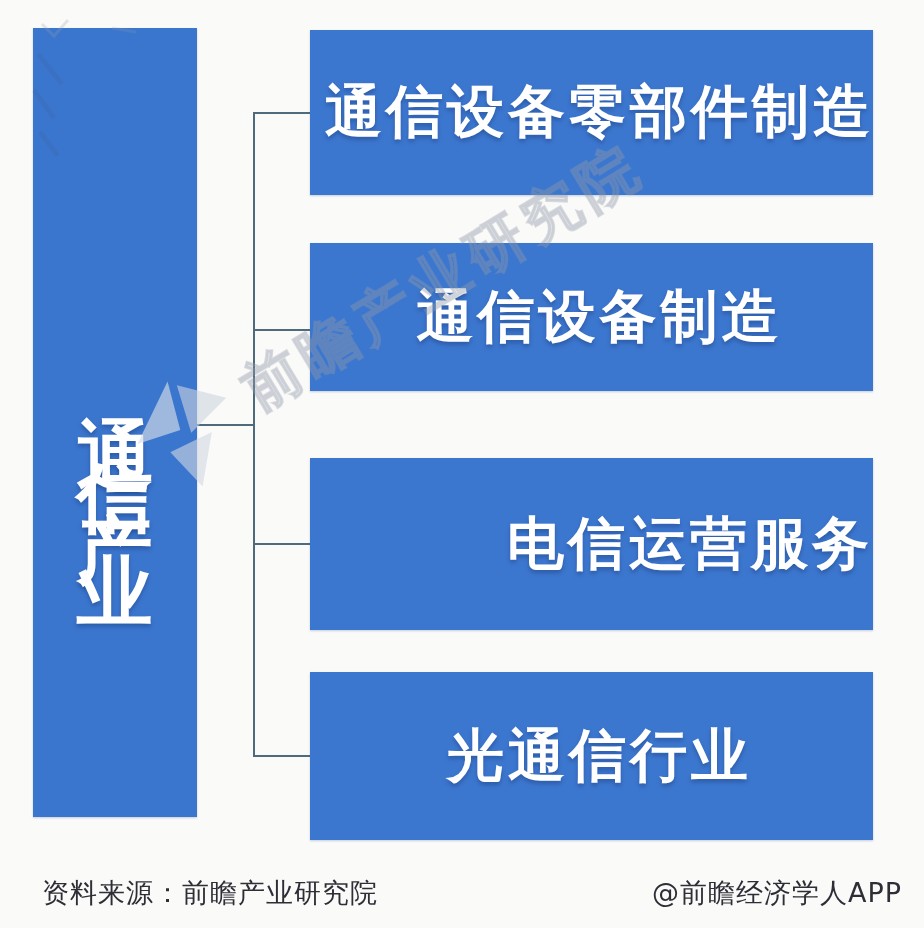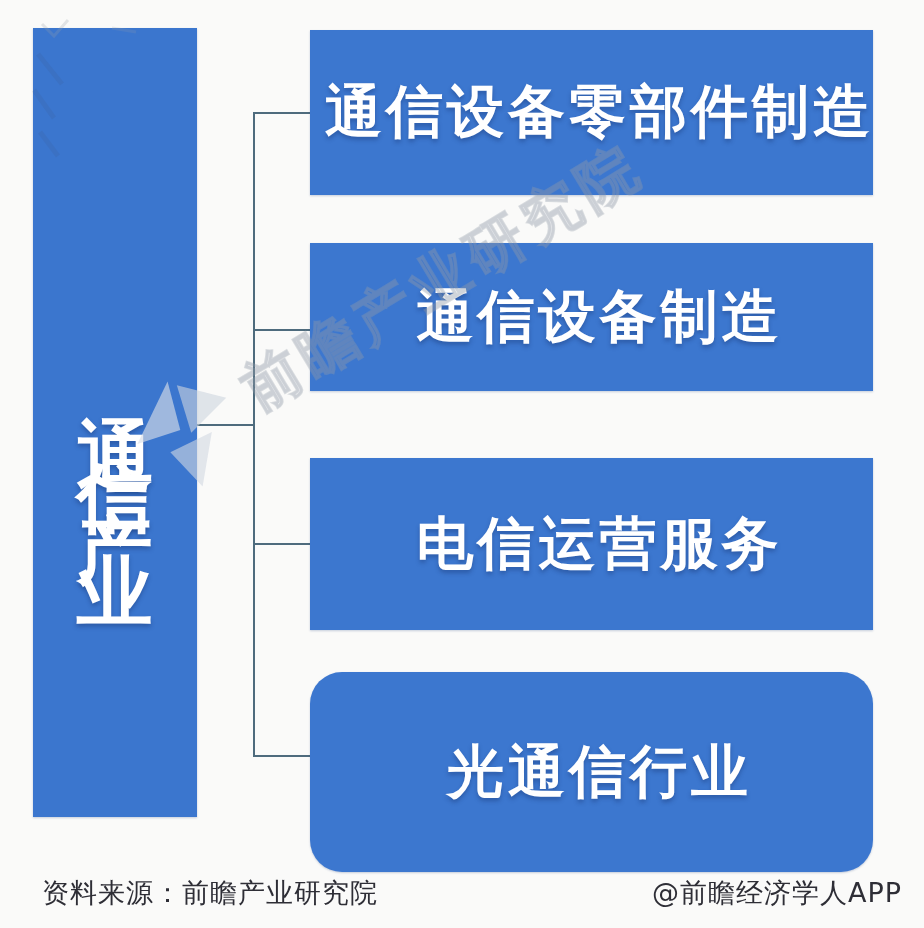--- a/index.html
+++ b/index.html
@@ -36,22 +36,22 @@
     writing-mode: vertical-rl;
     text-orientation: upright;
     font-size: 76px;
     letter-spacing: 46px;
     margin-bottom: -46px;
   }
   .branch-box { left: 310px; width: 563px; }
   .branch-box .node-label { font-size: 57px; letter-spacing: 4px; margin-left: 16px; }
   .bb1 { top: 30px;  height: 165px; }
   .bb2 { top: 243px; height: 148px; }
-  .bb3 { top: 458px; height: 172px; }
-  .bb4 { top: 672px; height: 200px; border-radius: 32px; }
+  .bb3 { top: 458px; height: 172px; justify-content: flex-end; }
+  .bb4 { top: 672px; height: 168px; }
 
   
   .line { position: absolute; background: #4e6b7d; z-index: 1; }
   .trunk  { left: 253px; top: 112px; width: 2px;  height: 645px; }
   .stem   { left: 197px; top: 424px; width: 57px; height: 2px; }
   .br     { left: 253px; width: 57px; height: 2px; }
   .br1 { top: 112px; }
   .br2 { top: 329px; }
   .br3 { top: 543px; }
   .br4 { top: 755px; }

